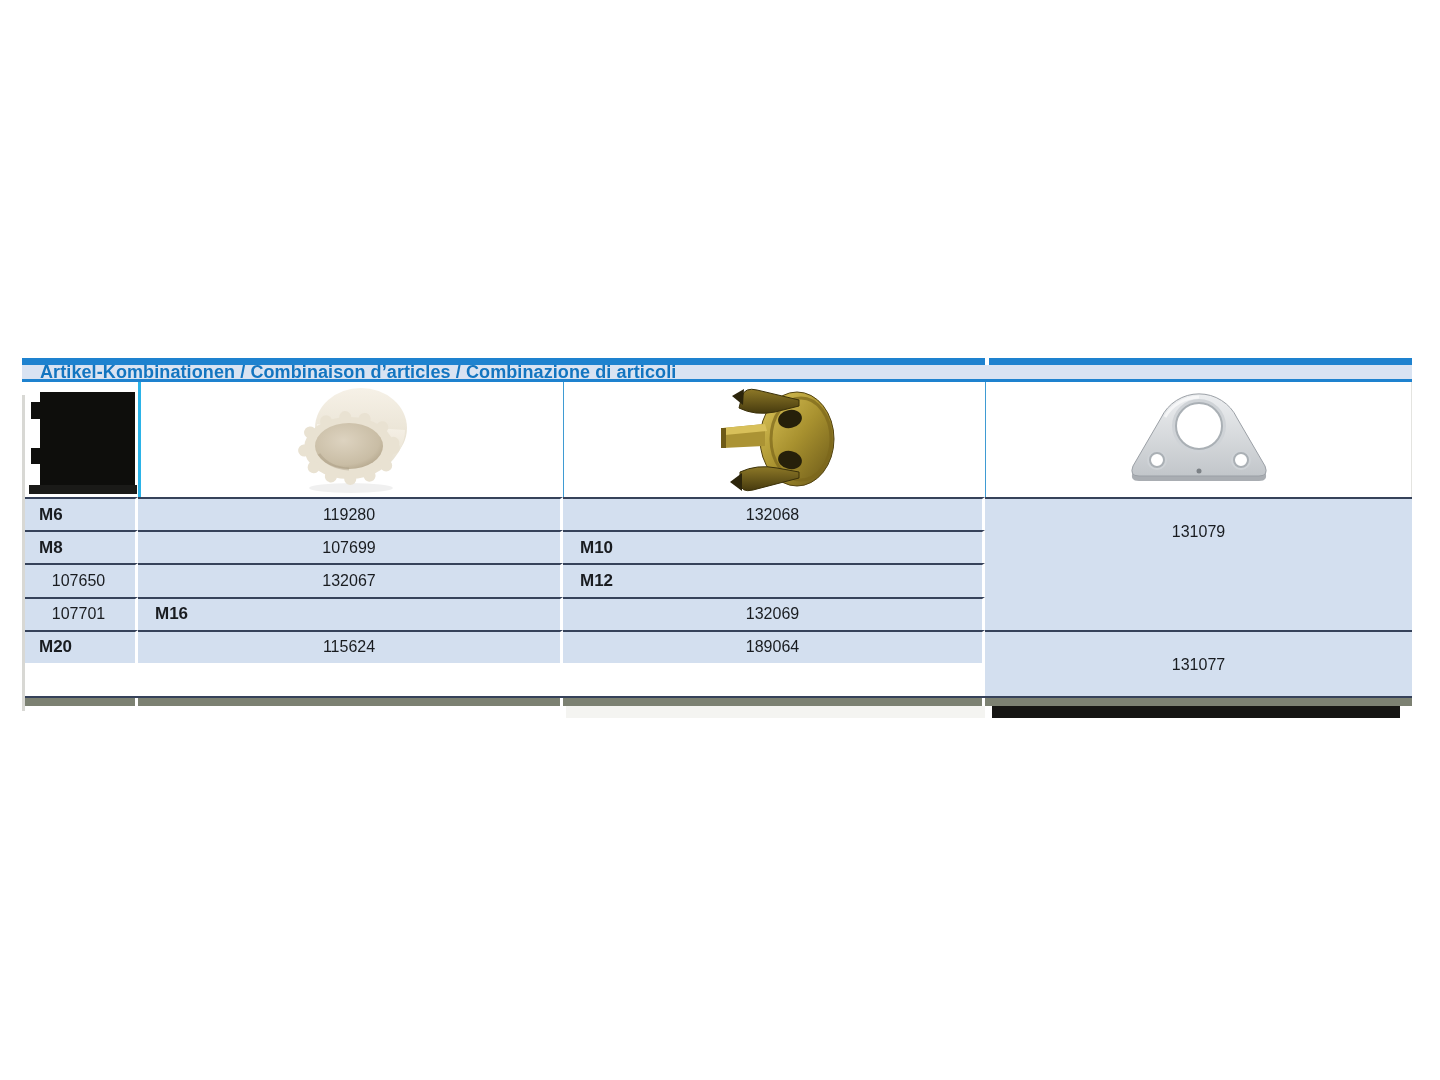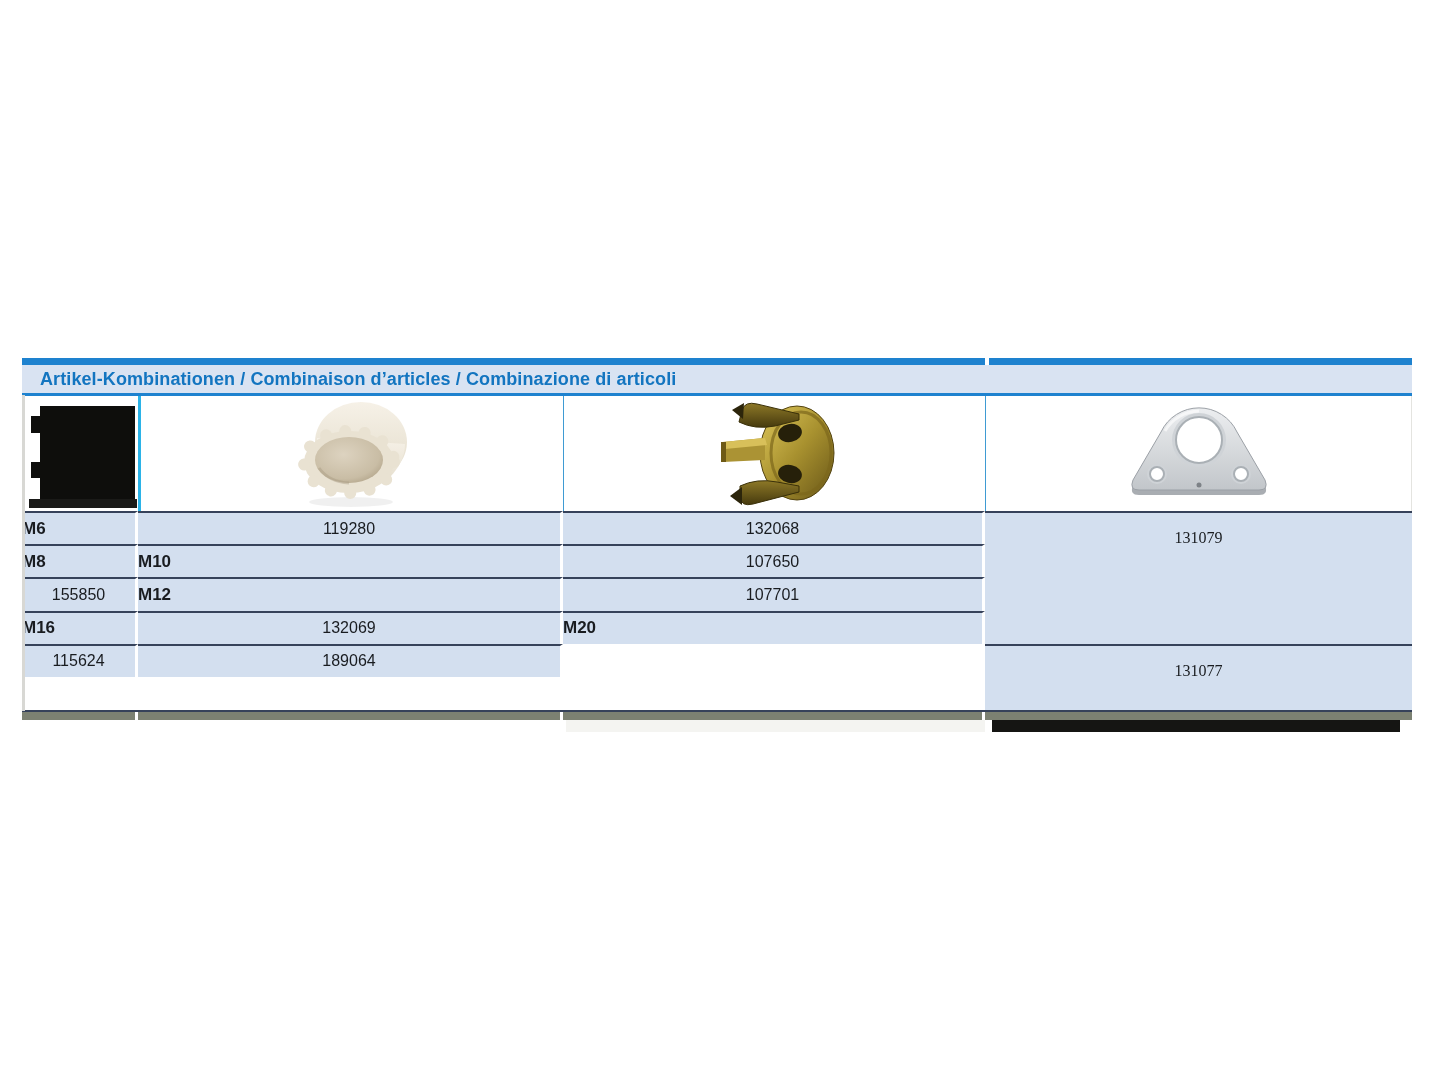--- a/index.html
+++ b/index.html
@@ -2,44 +2,44 @@
 <html><head>
 <meta charset="utf-8">
 <style>
   * { margin:0; padding:0; box-sizing:border-box; }
   html,body { width:1440px; height:1080px; background:#ffffff; font-family:"Liberation Sans", sans-serif; }
   .sheet { position:absolute; left:22px; top:358px; width:1390px; }
 
   
   .bar-top { position:relative; height:7px; background:#1e82cf; }
   .bar-top .notch { position:absolute; left:963px; top:0; width:4px; height:7px; background:#ffffff; }
-  .title-row { height:28px; background:#d9e3f2; display:flex; align-items:center; padding-left:18px; }
+  .title-row { height:14px; background:#d9e3f2; display:flex; align-items:center; padding-left:18px; }
   .title-row span { font-size:18px; font-weight:bold; color:#1375c0; letter-spacing:0.1px; }
   .bar-bottom { height:3px; background:#1e82cf; }
 
   
   .image-row { display:flex; height:115px; background:#ffffff; }
   .img-cell { display:flex; align-items:center; justify-content:center; position:relative; background:#fff; }
   .ic0 { width:119px; border-right:3px solid #2bb3e8; }
   .ic1 { width:423px; border-right:1px solid #3f9bd3; }
   .ic2 { width:422px; border-right:1px solid #3f9bd3; }
   .ic3 { width:426px; border-right:1px solid #e4e4e0; }
 
   
   .blackbox-main { position:absolute; left:18px; top:10px; width:95px; height:93px; background:#0e0e0c; }
   .blackbox-strip { position:absolute; left:7px; top:103px; width:108px; height:9px; background:#1a1a18; }
   .blackbox-tab1 { position:absolute; left:9px; top:20px; width:9px; height:17px; background:#0e0e0c; }
   .blackbox-tab2 { position:absolute; left:9px; top:66px; width:9px; height:16px; background:#0e0e0c; }
 
   
   .data-grid { display:grid; grid-template-columns:116px 425px 422px 427px; grid-auto-rows:33.2px; border-bottom:2px solid #36425a; }
   .cell { background:#d3dfef; border-top:2px solid #36425a; display:flex; align-items:center; font-size:16px; color:#191c20; }
-  .lbl { font-weight:bold; font-size:17px; border-right:3px solid #ffffff; }
+  .lbl { font-weight:bold; font-size:17px; padding-left:17px; border-right:3px solid #ffffff; }
   .val { justify-content:center; border-right:3px solid #ffffff; }
-  .merged { justify-content:center; align-items:flex-start; padding-top:16px; border-right:0;font-family:Liberation Serif, serif; }
+  .merged { justify-content:center; align-items:flex-start; padding-top:24px; border-right:0; }
   .m1 { grid-column:4; grid-row:1 / span 4; }
   .m2 { grid-column:4; grid-row:5 / span 2;text-align:right; }
 
   
   .shadow-bar { display:flex; height:8px; }
   .shadow-bar .seg { background:#7c8172; height:8px; }
   .shadow-bar .gap { background:#ffffff; width:3px; height:8px; }
   .s0{width:113px;} .s1{width:422px;} .s2{width:419px;} .s3{width:427px;}
   .under-strip-light { position:absolute; left:544px; width:419px; height:12px; background:#f4f4f1; }
   .under-strip-black { position:absolute; left:970px; width:408px; height:12px; background:#151513; }
@@ -141,24 +141,25 @@
     </div>
   </div>
 
   <div class="data-grid">
     <div class="cell lbl">M6</div>
     <div class="cell val">119280</div>
     <div class="cell val">132068</div>
     <div class="cell merged m1">131079</div>
 
     <div class="cell lbl">M8</div>
+    <div class="cell val">107699</div>
 
     <div class="cell lbl">M10</div>
     <div class="cell val">107650</div>
-    <div class="cell val">155850</div>
+    <div class="cell val">132067</div>
 
     <div class="cell lbl">M12</div>
     <div class="cell val">107701</div>
 
     <div class="cell lbl">M16</div>
     <div class="cell val">132069</div>
     <div class="cell merged m2">131077</div>
 
     <div class="cell lbl">M20</div>
     <div class="cell val">115624</div>

